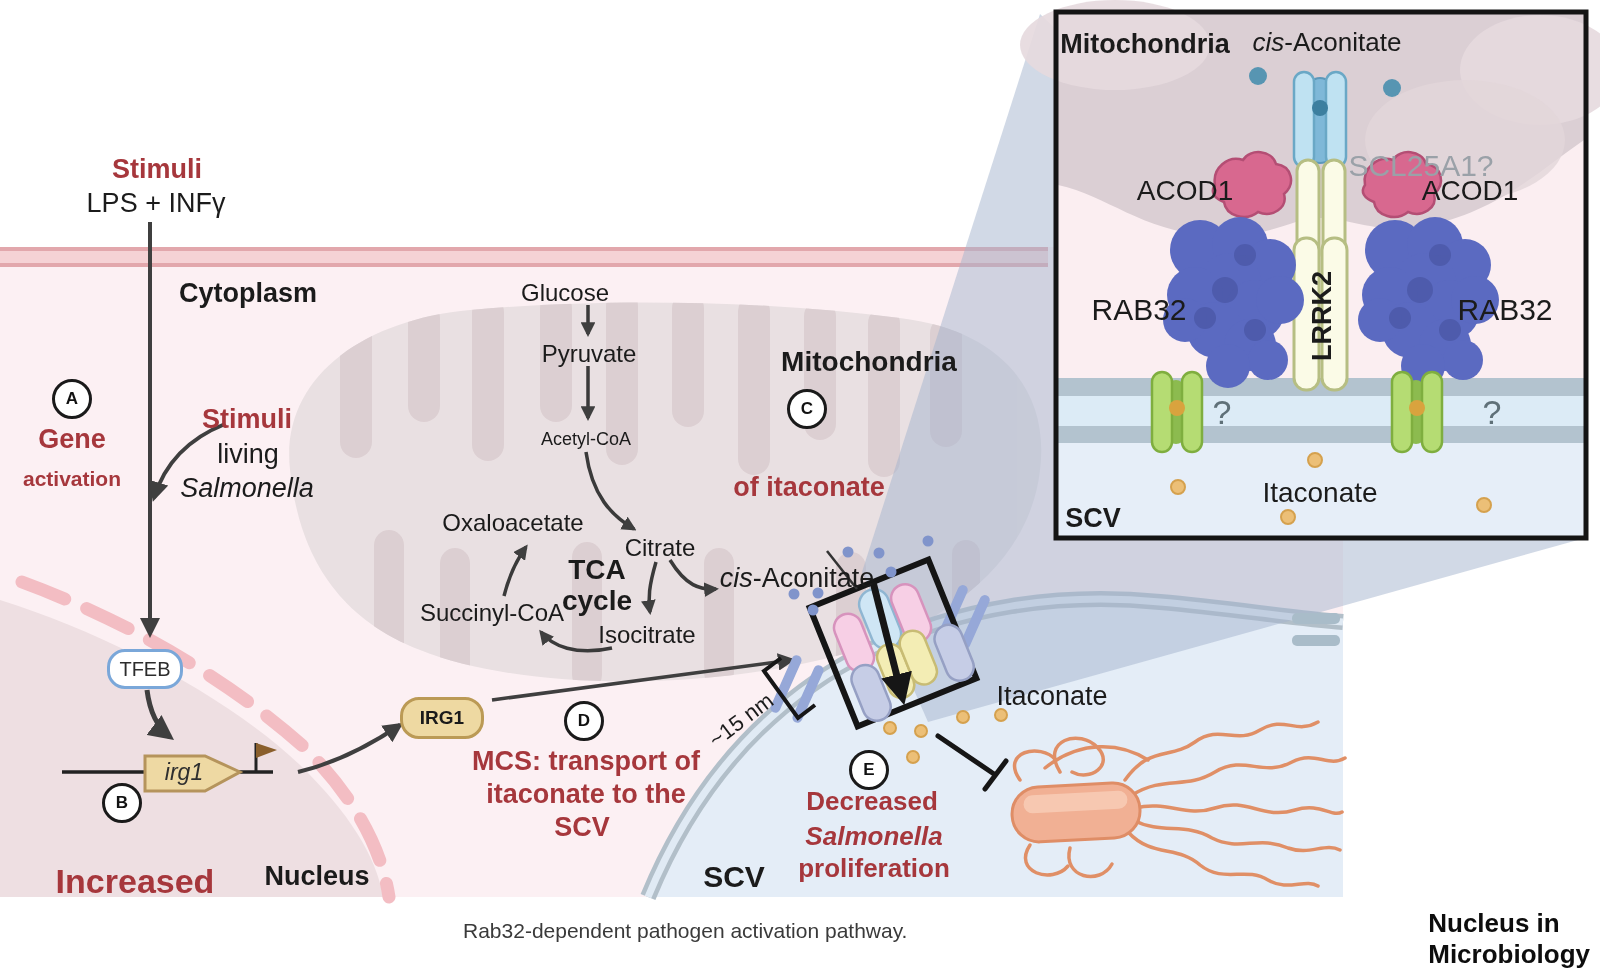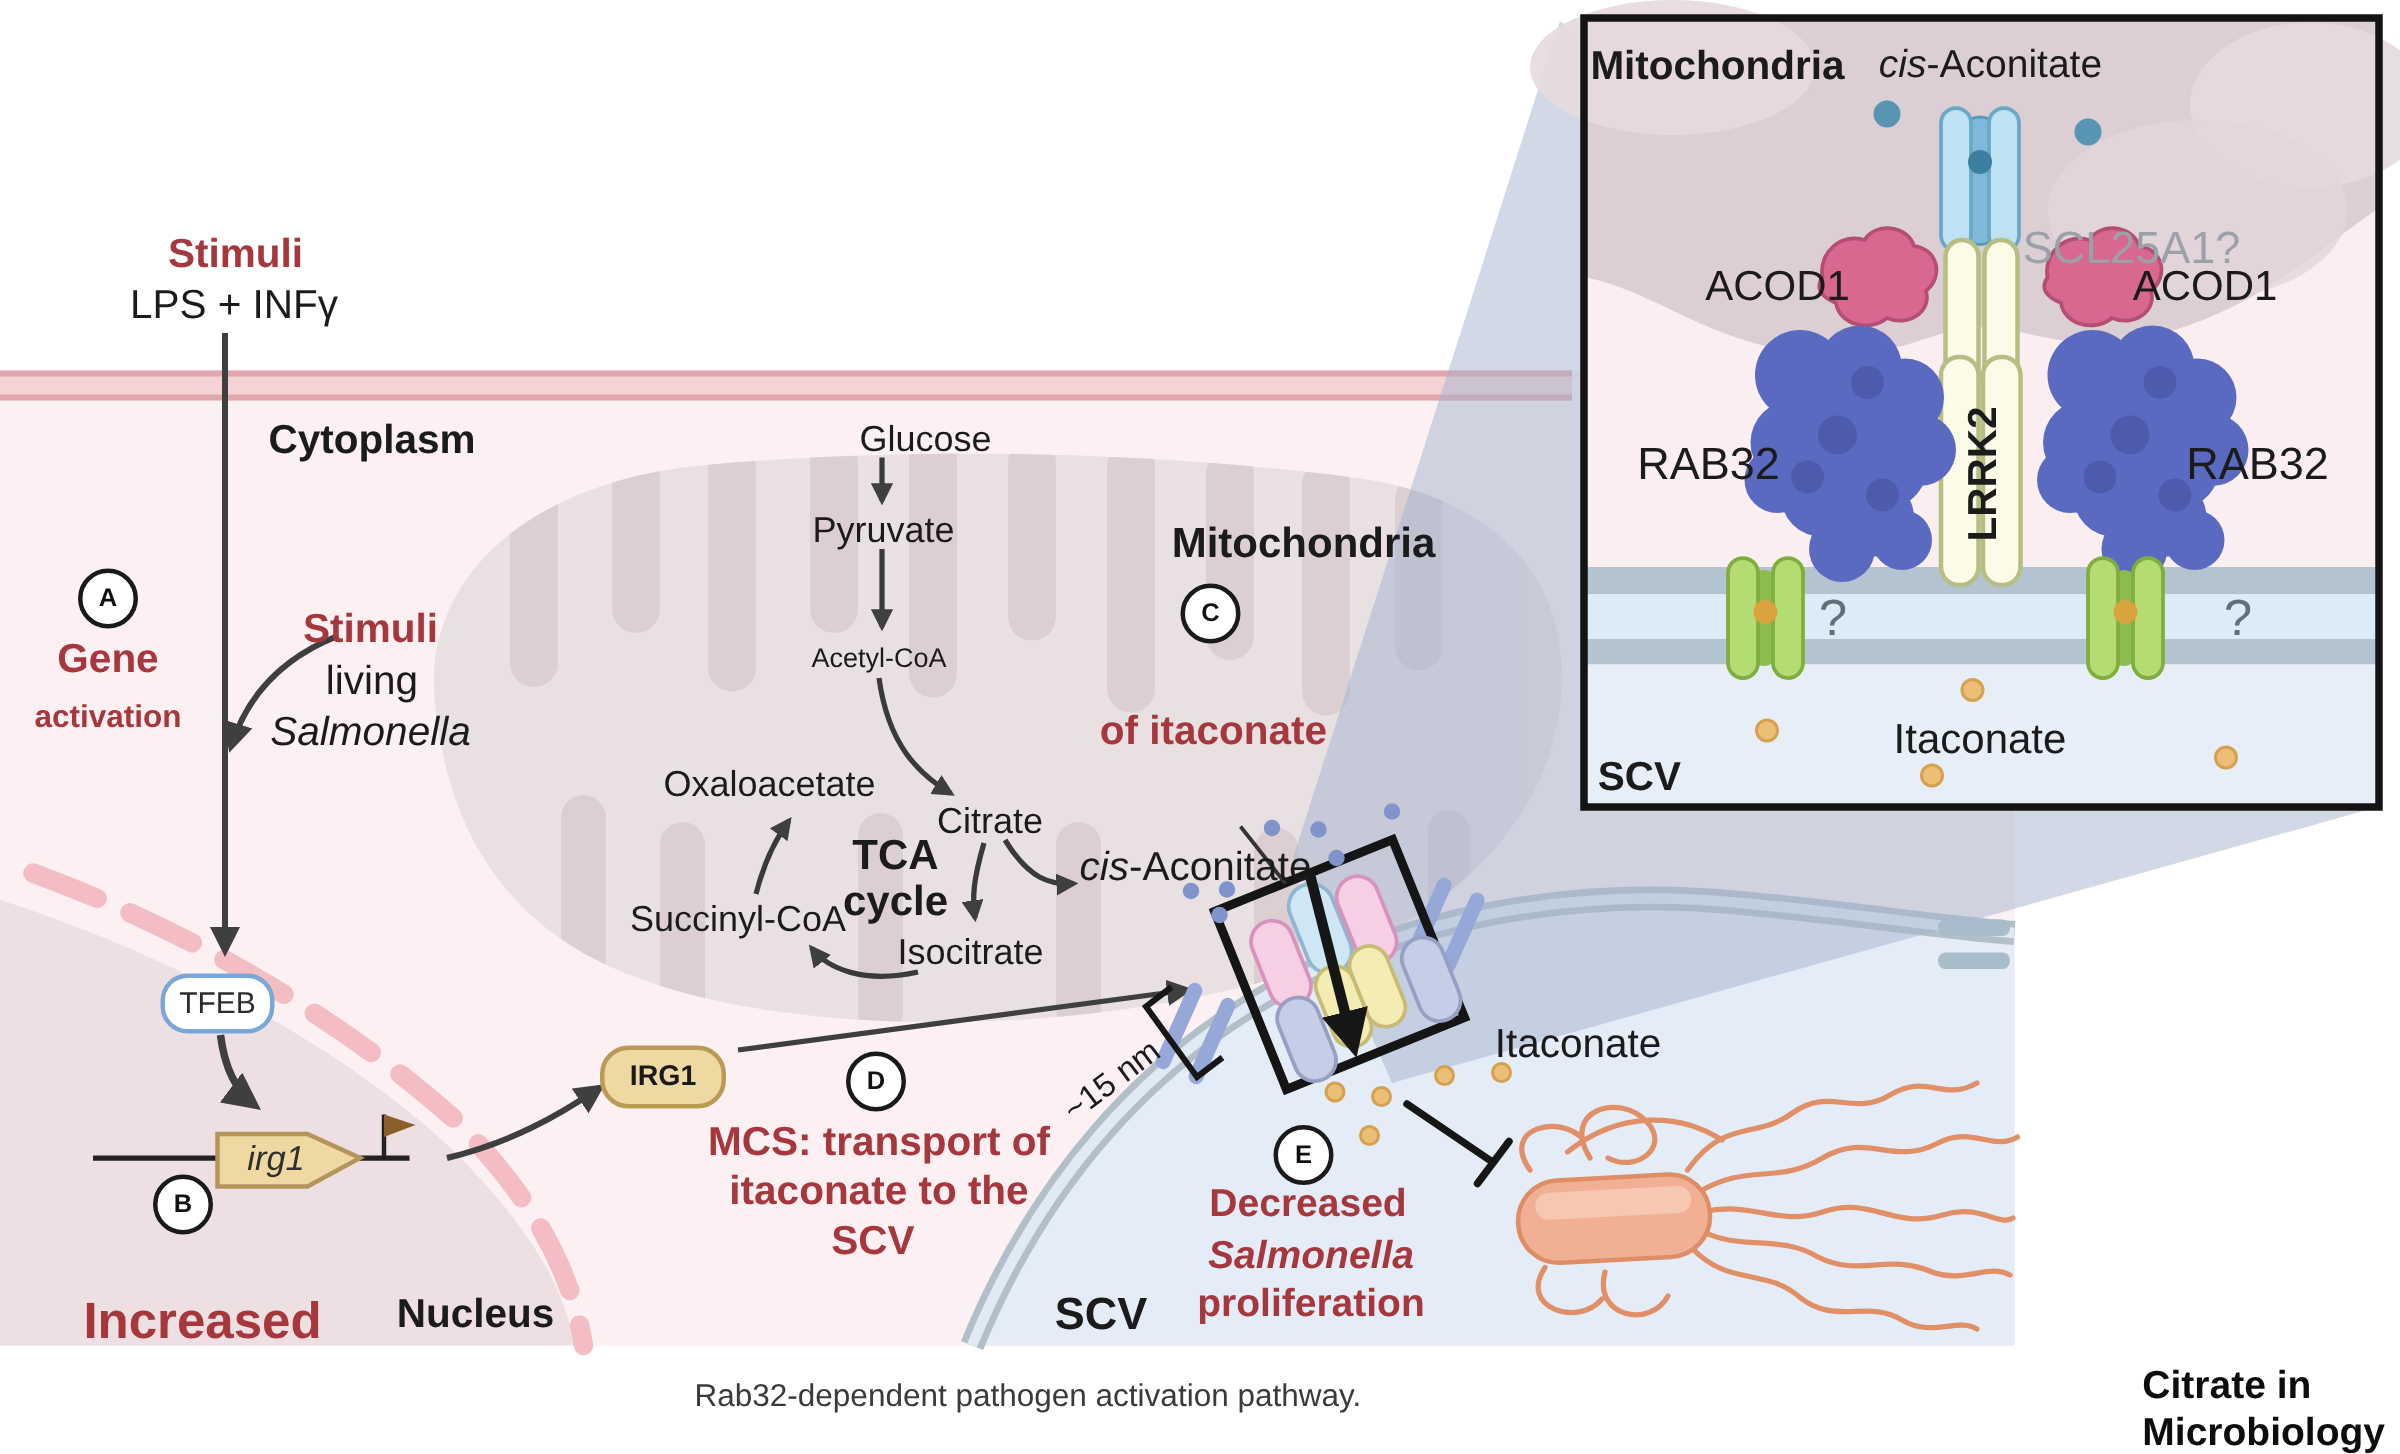--- a/index.html
+++ b/index.html
@@ -290,21 +290,21 @@
 <div class="lbl b" style="left:248px;top:293px;font-size:27px">Cytoplasm</div>
 
 <div class="step" style="left:72px;top:399px">A</div>
 <div class="lbl red" style="left:72px;top:439px;font-size:27px">Gene</div>
 <div class="lbl red" style="left:72px;top:479px;font-size:21px">activation</div>
 
 <div class="lbl red" style="left:247px;top:419px;font-size:27px">Stimuli</div>
 <div class="lbl" style="left:248px;top:454px;font-size:27px">living</div>
 <div class="lbl it" style="left:247px;top:488px;font-size:27px">Salmonella</div>
 
-<div class="lbl" style="left:617px;top:293px;font-size:24px">Glucose</div>
+<div class="lbl" style="left:565px;top:293px;font-size:24px">Glucose</div>
 <div class="lbl" style="left:589px;top:354px;font-size:24px">Pyruvate</div>
 <div class="lbl" style="left:586px;top:439px;font-size:18px">Acetyl-CoA</div>
 <div class="lbl" style="left:513px;top:523px;font-size:24px">Oxaloacetate</div>
 <div class="lbl" style="left:660px;top:548px;font-size:24px">Citrate</div>
 <div class="lbl b" style="left:597px;top:570px;font-size:28px">TCA</div>
 <div class="lbl b" style="left:597px;top:601px;font-size:28px">cycle</div>
 <div class="lbl" style="left:492px;top:613px;font-size:24px">Succinyl-CoA</div>
 <div class="lbl" style="left:647px;top:635px;font-size:24px">Isocitrate</div>
 <div class="lbl" style="left:797px;top:578px;font-size:27px"><span class="it">cis</span><span>-Aconitate</span></div>
 
@@ -339,15 +339,15 @@
 <div class="lbl" style="left:1470px;top:191px;font-size:28px">ACOD1</div>
 <div class="lbl" style="left:1139px;top:310px;font-size:30px">RAB32</div>
 <div class="lbl" style="left:1505px;top:310px;font-size:30px">RAB32</div>
 <div class="lbl vrot" style="left:1322px;top:316px;font-size:27px;font-weight:600">LRRK2</div>
 <div class="lbl q" style="left:1222px;top:413px;font-size:34px">?</div>
 <div class="lbl q" style="left:1492px;top:413px;font-size:34px">?</div>
 <div class="lbl" style="left:1320px;top:493px;font-size:28px">Itaconate</div>
 <div class="lbl b" style="left:1093px;top:518px;font-size:27px">SCV</div>
 
 <div class="caption" style="left:463px;top:931px">Rab32-dependent pathogen activation pathway.</div>
-<div class="journal" style="left:1590px;top:939px">Citrate in Microbiology</div>
+<div class="journal" style="left:1590px;top:939px">Nucleus in Microbiology</div>
 
 </div>
 
 </body></html>

